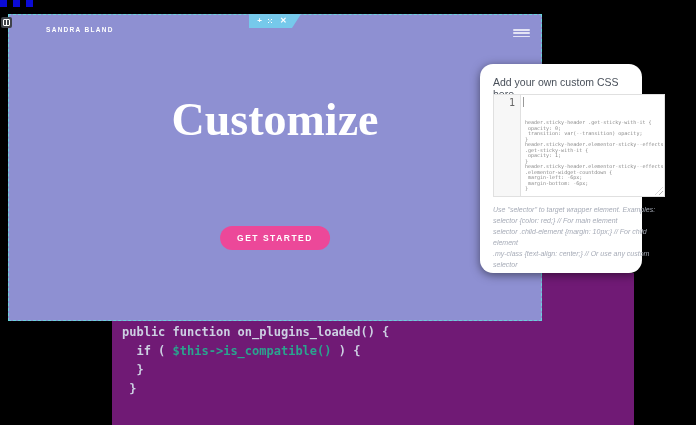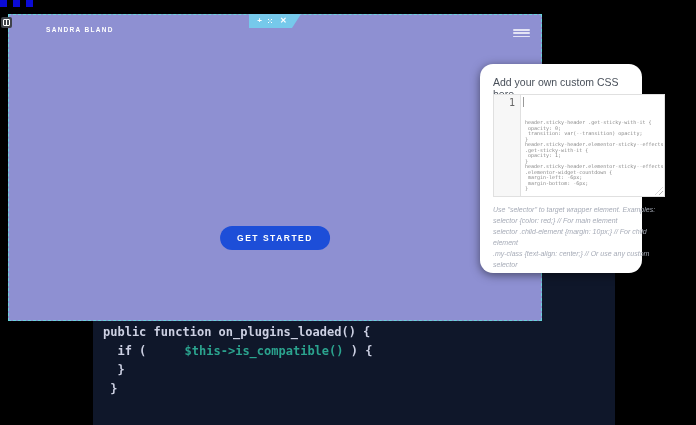--- a/index.html
+++ b/index.html
@@ -3,25 +3,25 @@
 <meta charset="utf-8">
 <style>
   html,body{margin:0;padding:0;background:#000;}
   #stage{position:relative;width:696px;height:425px;background:#000;overflow:hidden;
          font-family:"Liberation Sans",sans-serif;}
 
   
   .sq{position:absolute;top:0;width:7px;height:7px;background:#0b0bd6;}
 
   
-  #php-block{position:absolute;left:93px;top:273px;width:522px;height:152px;background:#0f172a;}
+  #php-block{position:absolute;left:112px;top:273px;width:522px;height:152px;background:#701a75;}
   #php-code{position:absolute;left:10px;top:50px;font-family:"DejaVu Sans Mono",monospace;
             font-weight:bold;font-size:12px;line-height:19px;color:#ccd0e2;}
   #php-code .ln{white-space:pre;}
-  .tok-accent{color:#2ba38e;margin-left:31px;}
+  .tok-accent{color:#2ba38e;}
   .tok-str{color:#a9aec2;}
 
   
   #hero{position:absolute;left:8px;top:14px;width:534px;height:307px;box-sizing:border-box;
         background:#8e90d2;border:1px dashed #66d4da;}
   #brand{position:absolute;left:37px;top:11px;color:#fff;font-size:6.5px;font-weight:bold;
          letter-spacing:1.3px;}
   #edit-icon{position:absolute;left:-8px;top:2px;width:11px;height:11px;background:#3f434a;
              border-radius:2px;display:flex;align-items:center;justify-content:center;}
   #edit-icon .glyph{width:5px;height:5px;border:1px solid #fff;border-radius:1px;position:relative;}
@@ -31,21 +31,21 @@
           display:flex;align-items:center;justify-content:center;gap:6px;padding-right:6px;box-sizing:border-box;}
   #handle .hbtn{color:#fff;font-size:8px;line-height:8px;font-weight:bold;cursor:pointer;}
   #drag-dots{width:6px;height:5px;position:relative;}
   #drag-dots::before{content:"";position:absolute;left:0;top:0;width:1.5px;height:1.5px;background:#fff;
      box-shadow:3px 0 #fff,0 3px #fff,3px 3px #fff,1.5px 1.5px #fff;}
   #hamburger{position:absolute;left:504px;top:14px;width:17px;height:9px;cursor:pointer;}
   #hamburger .bar{height:1.6px;background:rgba(255,255,255,.75);margin-bottom:1.8px;border-radius:1px;}
   #hero-title{position:absolute;left:0;top:80px;width:100%;text-align:center;color:#fff;
               font-family:"Liberation Serif",serif;font-weight:bold;font-size:46px;line-height:49px;}
   #cta{position:absolute;left:50%;transform:translateX(-50%);top:211px;height:24px;line-height:24px;
-       padding:0 17px;border-radius:12px;background:#1d4ed8;color:#fff;font-size:8.5px;font-weight:bold;
+       padding:0 17px;border-radius:12px;background:#ec4899;color:#fff;font-size:8.5px;font-weight:bold;
        letter-spacing:1.5px;border:none;cursor:pointer;font-family:"Liberation Sans",sans-serif;}
 
   
   #css-panel{position:absolute;left:480px;top:64px;width:162px;height:209px;background:#fff;
              border-radius:13px;box-shadow:0 2px 10px rgba(0,0,0,.5);}
   #panel-title{position:absolute;left:13px;top:12px;font-size:10.5px;color:#49505a;}
   #editor{position:absolute;left:13px;top:30px;width:172px;height:103px;box-sizing:border-box;
           border:1px solid #e0e0e0;display:flex;background:#fff;}
   #gutter{width:27px;background:#f7f7f7;border-right:1px solid #e0e0e0;box-sizing:border-box;
           font-family:"DejaVu Sans Mono",monospace;font-size:10px;color:#666;text-align:right;
@@ -88,20 +88,21 @@
       <span id="drag-dots"></span>
       <span class="hbtn">✕</span>
     </div>
     <div id="brand">SANDRA BLAND</div>
     <div id="hamburger">
       <div class="bar"></div>
       <div class="bar"></div>
       <div class="bar"></div>
     </div>
     <div id="hero-title">
+      <div>Customize</div>
     </div>
     <button id="cta">GET STARTED</button>
   </div>
 
   <div id="css-panel">
     <div id="panel-title">Add your own custom CSS here</div>
     <div id="editor">
       <div id="gutter">1</div>
       <div id="code-area">
         <div id="caret"></div>

